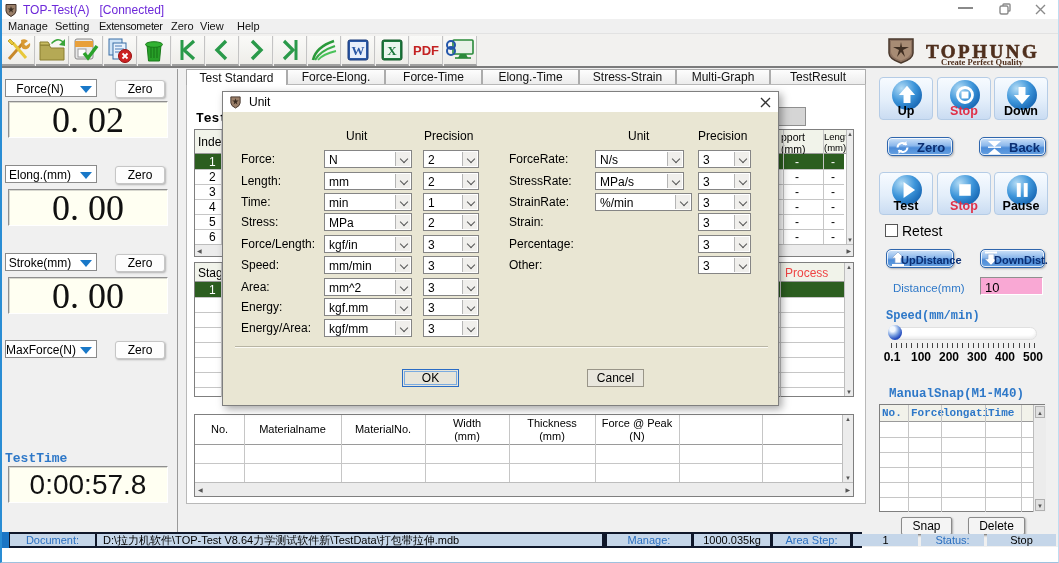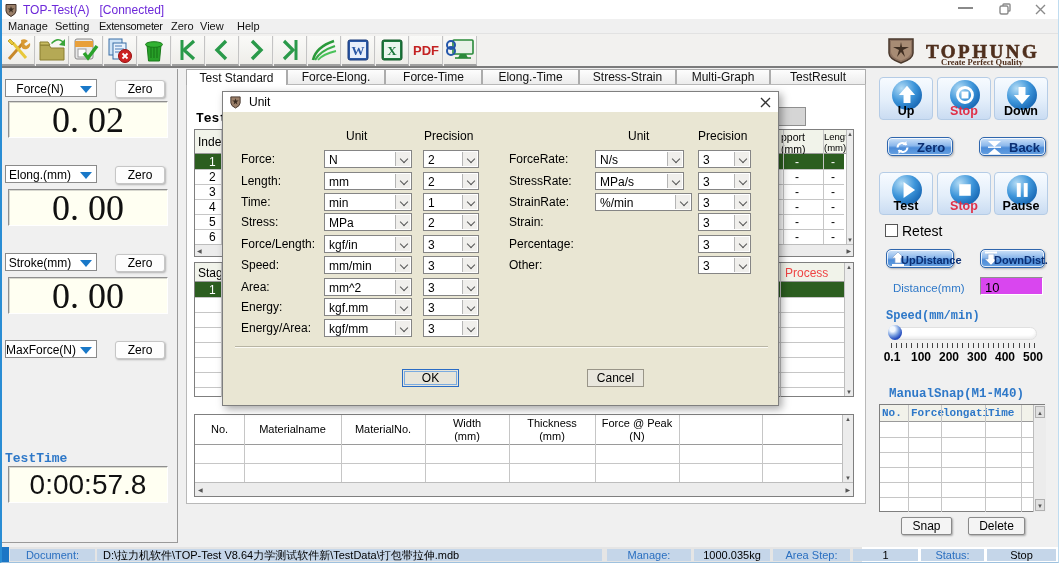--- a/index.html
+++ b/index.html
@@ -6,21 +6,21 @@
 html,body { width:1059px; height:563px; overflow:hidden; }
 body { font-family:"Liberation Sans", sans-serif; background:#ffffff; position:relative; }
 .abs { position:absolute; }
 .mono { font-family:"Liberation Mono", monospace; }
 .serif { font-family:"Liberation Serif", serif; }
 
 #titlebar { left:0; top:0; width:1059px; height:19px; background:#ffffff; }
 #menubar { left:0; top:19px; width:1059px; height:15px; background:#f0f0f0; border-bottom:1px solid #e2e2e2;}
 #toolbar { left:1px; top:34px; width:1057px; height:34px; background:#f2f1ef; border-bottom:2px solid #7b7b7b; }
 #client { left:1px; top:68px; width:1057px; height:479px; background:#f0f0f0; }
-#statusbar { left:0; top:547px; width:862px; height:16px; background:#e5e5e5; }
+#statusbar { left:0; top:532px; width:862px; height:16px; background:#0f172a; }
 #winborder { left:0; top:0; width:1059px; height:563px; border-left:2px solid #2a8dd4; border-right:1px solid #bfdcf0; border-bottom:1px solid #9ec1de; pointer-events:none; }
 .menuitem { position:absolute; top:1px; font-size:11px; color:#111; }
 .tcell { position:absolute; top:2px; width:33px; height:30px; border-right:1px solid #c4c4c4; border-bottom:2px solid #9f9f9f; background:linear-gradient(#fafaf8,#eeede9); display:flex; align-items:center; justify-content:center; }
 
 #leftpanel { left:2px; top:69px; width:176px; height:474px; background:#f0f0f0; border-right:1px solid #9a9a9a; border-bottom:1px solid #9a9a9a;}
 .combo { position:absolute; height:18px; background:#fff; border:1px solid #8a8a8a; font-size:12px; color:#000; }
 .combo .txt { position:absolute; left:0; right:22px; top:2px; text-align:center; }
 .combo .arr { position:absolute; right:4px; top:6px; width:0; height:0; border-left:6px solid transparent; border-right:6px solid transparent; border-top:7px solid #1978c8; }
 .zerobtn { position:absolute; width:50px; height:18px; background:#fdfdfd; border:1px solid #c6c6c6; border-radius:3px; box-shadow:1px 1px 2px rgba(0,0,0,0.25); font-size:12px; text-align:center; line-height:16px; color:#000; }
 .bigdisp { position:absolute; left:6px; width:160px; height:37px; background:#fffff2; border-top:1px solid #8f8f8f; border-left:1px solid #8f8f8f; border-right:1px solid #fff; border-bottom:1px solid #fff; box-shadow:inset 1px 1px 0 #d8d8cf; text-align:center; }
@@ -404,21 +404,21 @@
     </div>
   <div class="bluebtn" style="left:102px;top:180px;width:65px;font-size:12px;">
     <svg class="abs" style="left:2px;top:1px;" width="16" height="16" viewBox="0 0 16 16">
         <path d="M8 14 L2 8 L5 8 L5 3 L11 3 L11 8 L14 8 Z" fill="#fff" stroke="#8aa8d0" stroke-width="0.7"></path>
         <path d="M2 1.5 H14" stroke="#fff" stroke-width="2"></path>
       </svg>
     <span class="abs" style="left:13px;top:4px;font-size:11px;">DownDist.</span>
     </div>
 
   <span class="abs" style="left:15px;top:213px;font-size:11.5px;color:#2e78c8;">Distance(mm)</span>
-  <div class="abs" style="left:102px;top:208px;width:63px;height:18px;background:#d946ef;border-top:1px solid #8f8f8f;border-left:1px solid #8f8f8f;border-right:1px solid #fff;border-bottom:1px solid #fff;">
+  <div class="abs" style="left:102px;top:208px;width:63px;height:18px;background:#f9a8d4;border-top:1px solid #8f8f8f;border-left:1px solid #8f8f8f;border-right:1px solid #fff;border-bottom:1px solid #fff;">
       <span style="position:absolute;left:4px;top:2px;font-size:13px;">10</span>
     </div>
 
   <span class="bluelbl" style="left:8px;top:240px;font-size:12px;">Speed(mm/min)</span>
   <div class="abs" style="left:12px;top:258px;width:147px;height:13px;background:#fff;border:1px solid #e0e0e0;border-radius:7px;box-shadow:inset 0 -2px 3px rgba(0,0,0,0.08);"></div>
   <div class="abs" style="left:10px;top:256px;width:14px;height:15px;border-radius:50%;background:radial-gradient(circle at 32% 28%, #f2f8ff 0 18%, #7aa0e0 45%, #2a50c0 70%, #16399e);"></div>
   <div class="abs" id="ticks" style="left:13px;top:274px;width:148px;height:5px;background:repeating-linear-gradient(90deg,#444 0 1px,transparent 1px 5.1px);"></div>
   <div class="abs" style="font-weight:bold;font-size:12px;color:#000;">
     <span class="abs tl" style="left:14px;">0.1</span>
     <span class="abs tl" style="left:43px;">100</span>

